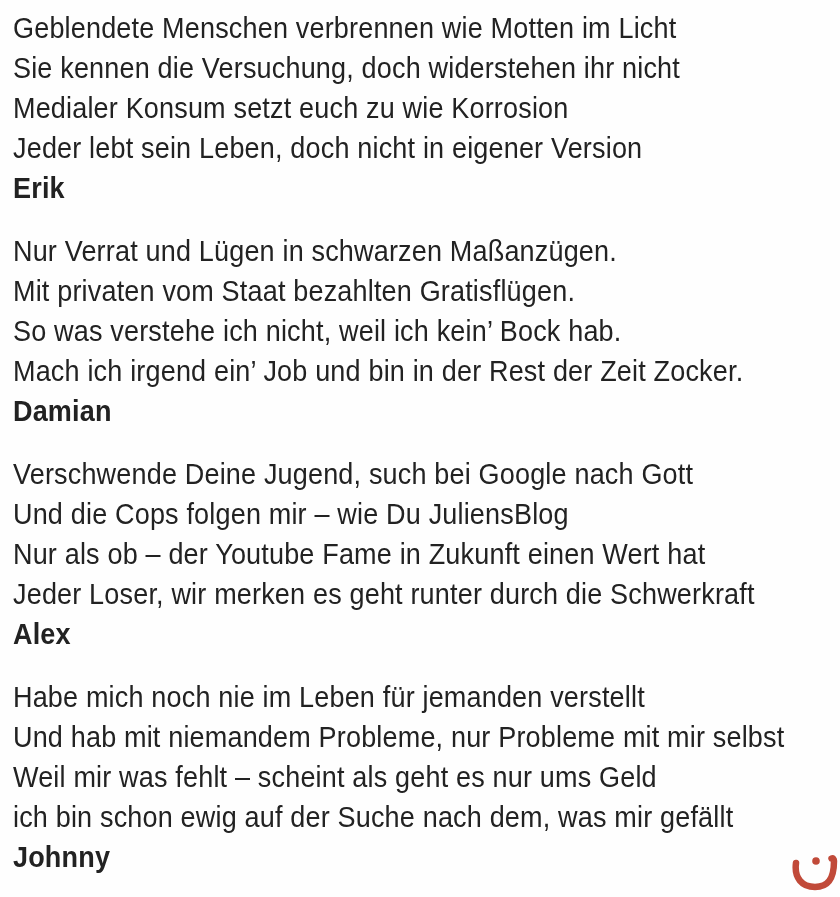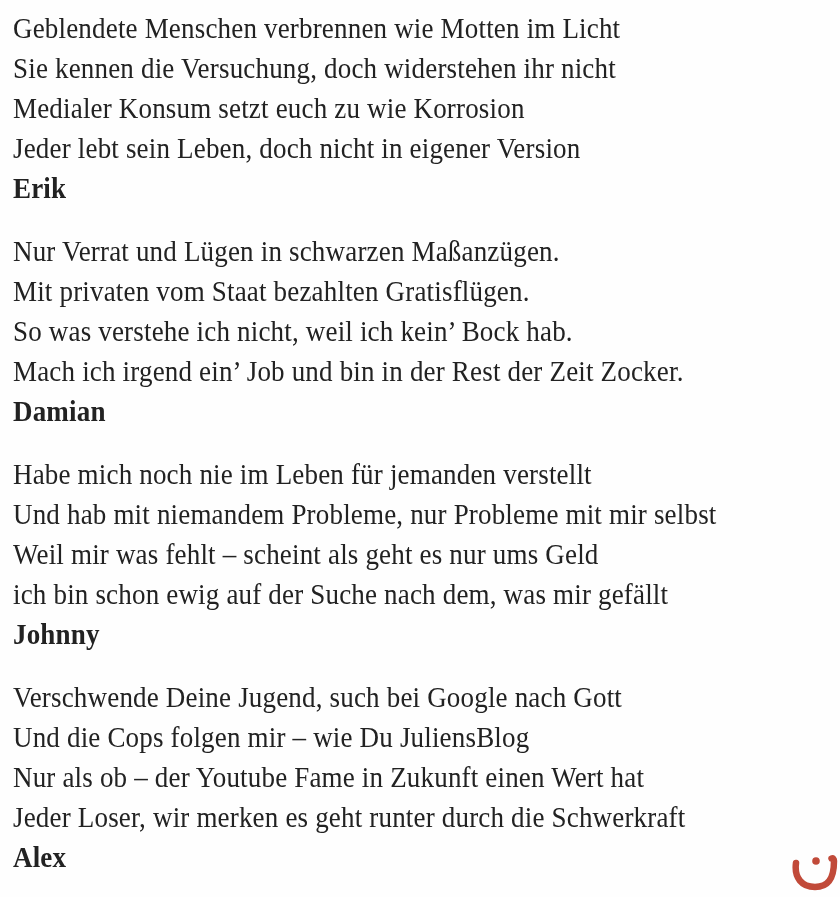--- a/index.html
+++ b/index.html
@@ -18,21 +18,20 @@
   }
   main {
     position: relative;
     width: 840px;
     height: 897px;
     box-sizing: border-box;
     padding: 8px 0 0 13px;
   }
   .stanza {
     margin: 0 0 23px 0;
-    font-family: Liberation Serif, serif;
   }
   .line {
     font-size: 30px;
     line-height: 40px;
     color: var(--ink);
     white-space: nowrap;
     transform: scaleX(0.9);
     transform-origin: 0 50%;
     letter-spacing: 0.2px;
   }
@@ -61,32 +60,32 @@
         <div class="line name">Erik</div>
       </section>
       <section class="stanza">
         <div class="line">Nur Verrat und Lügen in schwarzen Maßanzügen.</div>
         <div class="line">Mit privaten vom Staat bezahlten Gratisflügen.</div>
         <div class="line">So was verstehe ich nicht, weil ich kein’ Bock hab.</div>
         <div class="line">Mach ich irgend ein’ Job und bin in der Rest der Zeit Zocker.</div>
         <div class="line name">Damian</div>
       </section>
       <section class="stanza">
+        <div class="line">Verschwende Deine Jugend, such bei Google nach Gott</div>
+        <div class="line">Und die Cops folgen mir – wie Du JuliensBlog</div>
+        <div class="line">Nur als ob – der Youtube Fame in Zukunft einen Wert hat</div>
+        <div class="line">Jeder Loser, wir merken es geht runter durch die Schwerkraft</div>
+        <div class="line name">Alex</div>
+      </section>
+      <section class="stanza">
         <div class="line">Habe mich noch nie im Leben für jemanden verstellt</div>
         <div class="line">Und hab mit niemandem Probleme, nur Probleme mit mir selbst</div>
         <div class="line">Weil mir was fehlt – scheint als geht es nur ums Geld</div>
         <div class="line">ich bin schon ewig auf der Suche nach dem, was mir gefällt</div>
         <div class="line name">Johnny</div>
-      </section>
-      <section class="stanza">
-        <div class="line">Verschwende Deine Jugend, such bei Google nach Gott</div>
-        <div class="line">Und die Cops folgen mir – wie Du JuliensBlog</div>
-        <div class="line">Nur als ob – der Youtube Fame in Zukunft einen Wert hat</div>
-        <div class="line">Jeder Loser, wir merken es geht runter durch die Schwerkraft</div>
-        <div class="line name">Alex</div>
       </section>
     </div>
 
   <div class="watermark" title="">
     <svg width="46" height="42" viewBox="0 0 46 42" xmlns="http://www.w3.org/2000/svg">
       <path d="M4 13 C 2 28, 10 37, 23 37 C 36 37, 42 29, 42 11 C 42 9, 41 8, 39.5 8.5" fill="none" stroke="var(--accent)" stroke-width="6.5" stroke-linecap="round"></path>
       <circle cx="24" cy="11" r="3.8" fill="var(--accent)"></circle>
     </svg>
   </div>
 </main>

